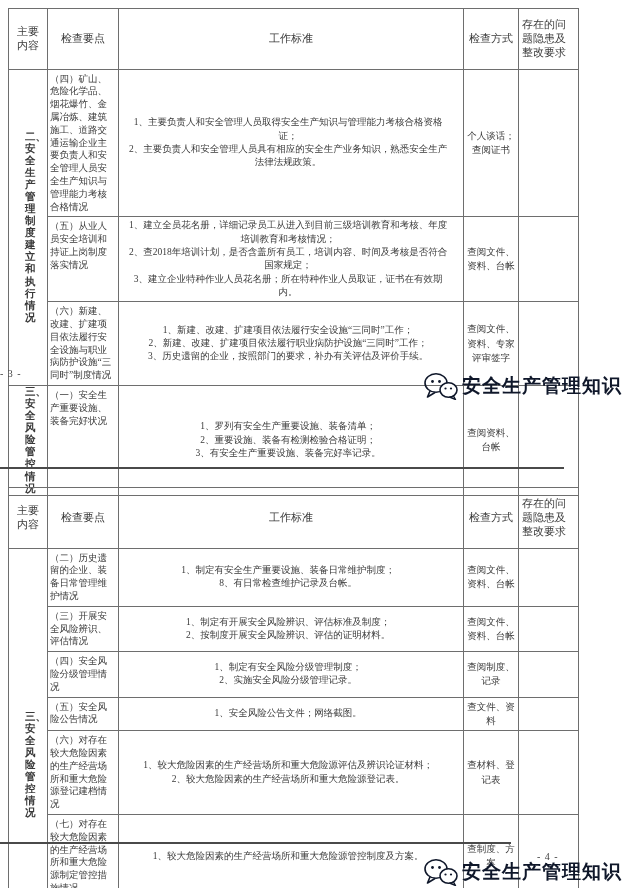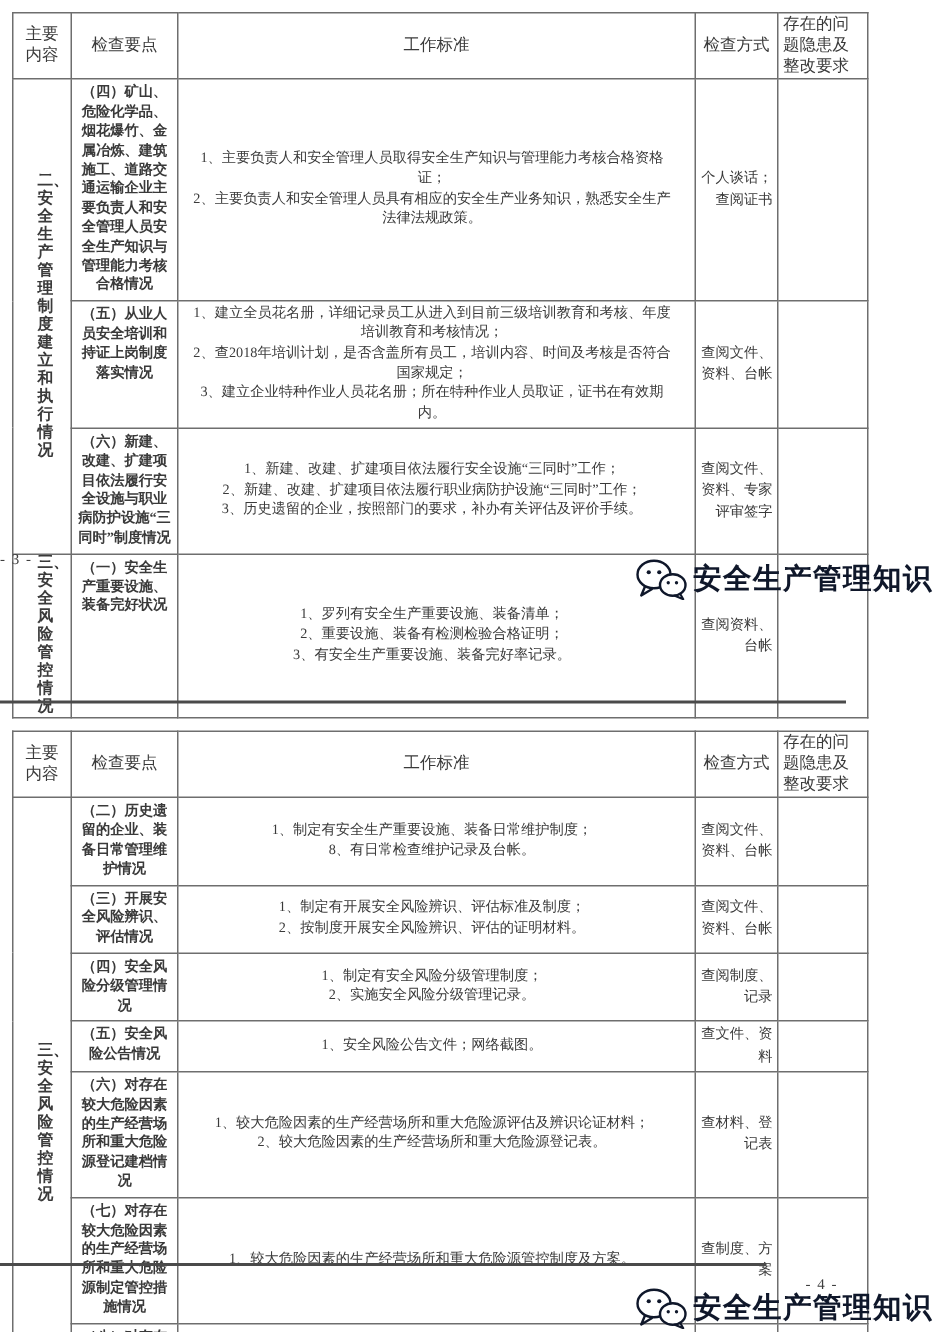--- a/index.html
+++ b/index.html
@@ -22,38 +22,38 @@
   .sheet th,.sheet td{
     border:1px solid #6e6e6e;
     overflow:hidden;
     word-break:break-all;
   }
   .sheet th{
     font-size:11px;font-weight:normal;
     text-align:center;vertical-align:middle;
     line-height:1.25;padding:1px;
   }
-  .sheet th.th-main{padding:0 7px;}
+  .sheet th.th-main{padding:16px 7px;}
   .sheet th.th-issue{text-align:left;padding:1px 12px 1px 3px;}
   td.group{
     font-size:10.5px;font-weight:bold;
     vertical-align:middle;text-align:left;
     padding:0 16px;line-height:1.15;margin-left:48px;
   }
   td.point{
-    font-size:9.5px;vertical-align:top;text-align:center;
-    padding:3px 2px;line-height:1.35;font-weight:bold;
+    font-size:9.5px;vertical-align:top;text-align:left;
+    padding:3px 2px;line-height:1.35;
   }
   td.standard{
     font-size:9.5px;vertical-align:middle;text-align:center;
     padding:2px 12px 2px 6px;line-height:1.4;
     white-space:pre-line;
   }
   td.method{
-    font-size:9.5px;vertical-align:middle;text-align:right;
+    font-size:9.5px;vertical-align:middle;text-align:center;
     padding:2px 3px;line-height:1.5;
   }
   td.issue{background:transparent;}
   .separator{
     position:absolute;left:0;height:2px;background:#4a4a4a;
   }
   #separator-1{top:467px;width:564px;}
   #separator-2{top:842px;width:511px;}
   .page-number{
     position:absolute;font-size:10px;color:#3f3f3f;letter-spacing:1px;white-space:nowrap;

